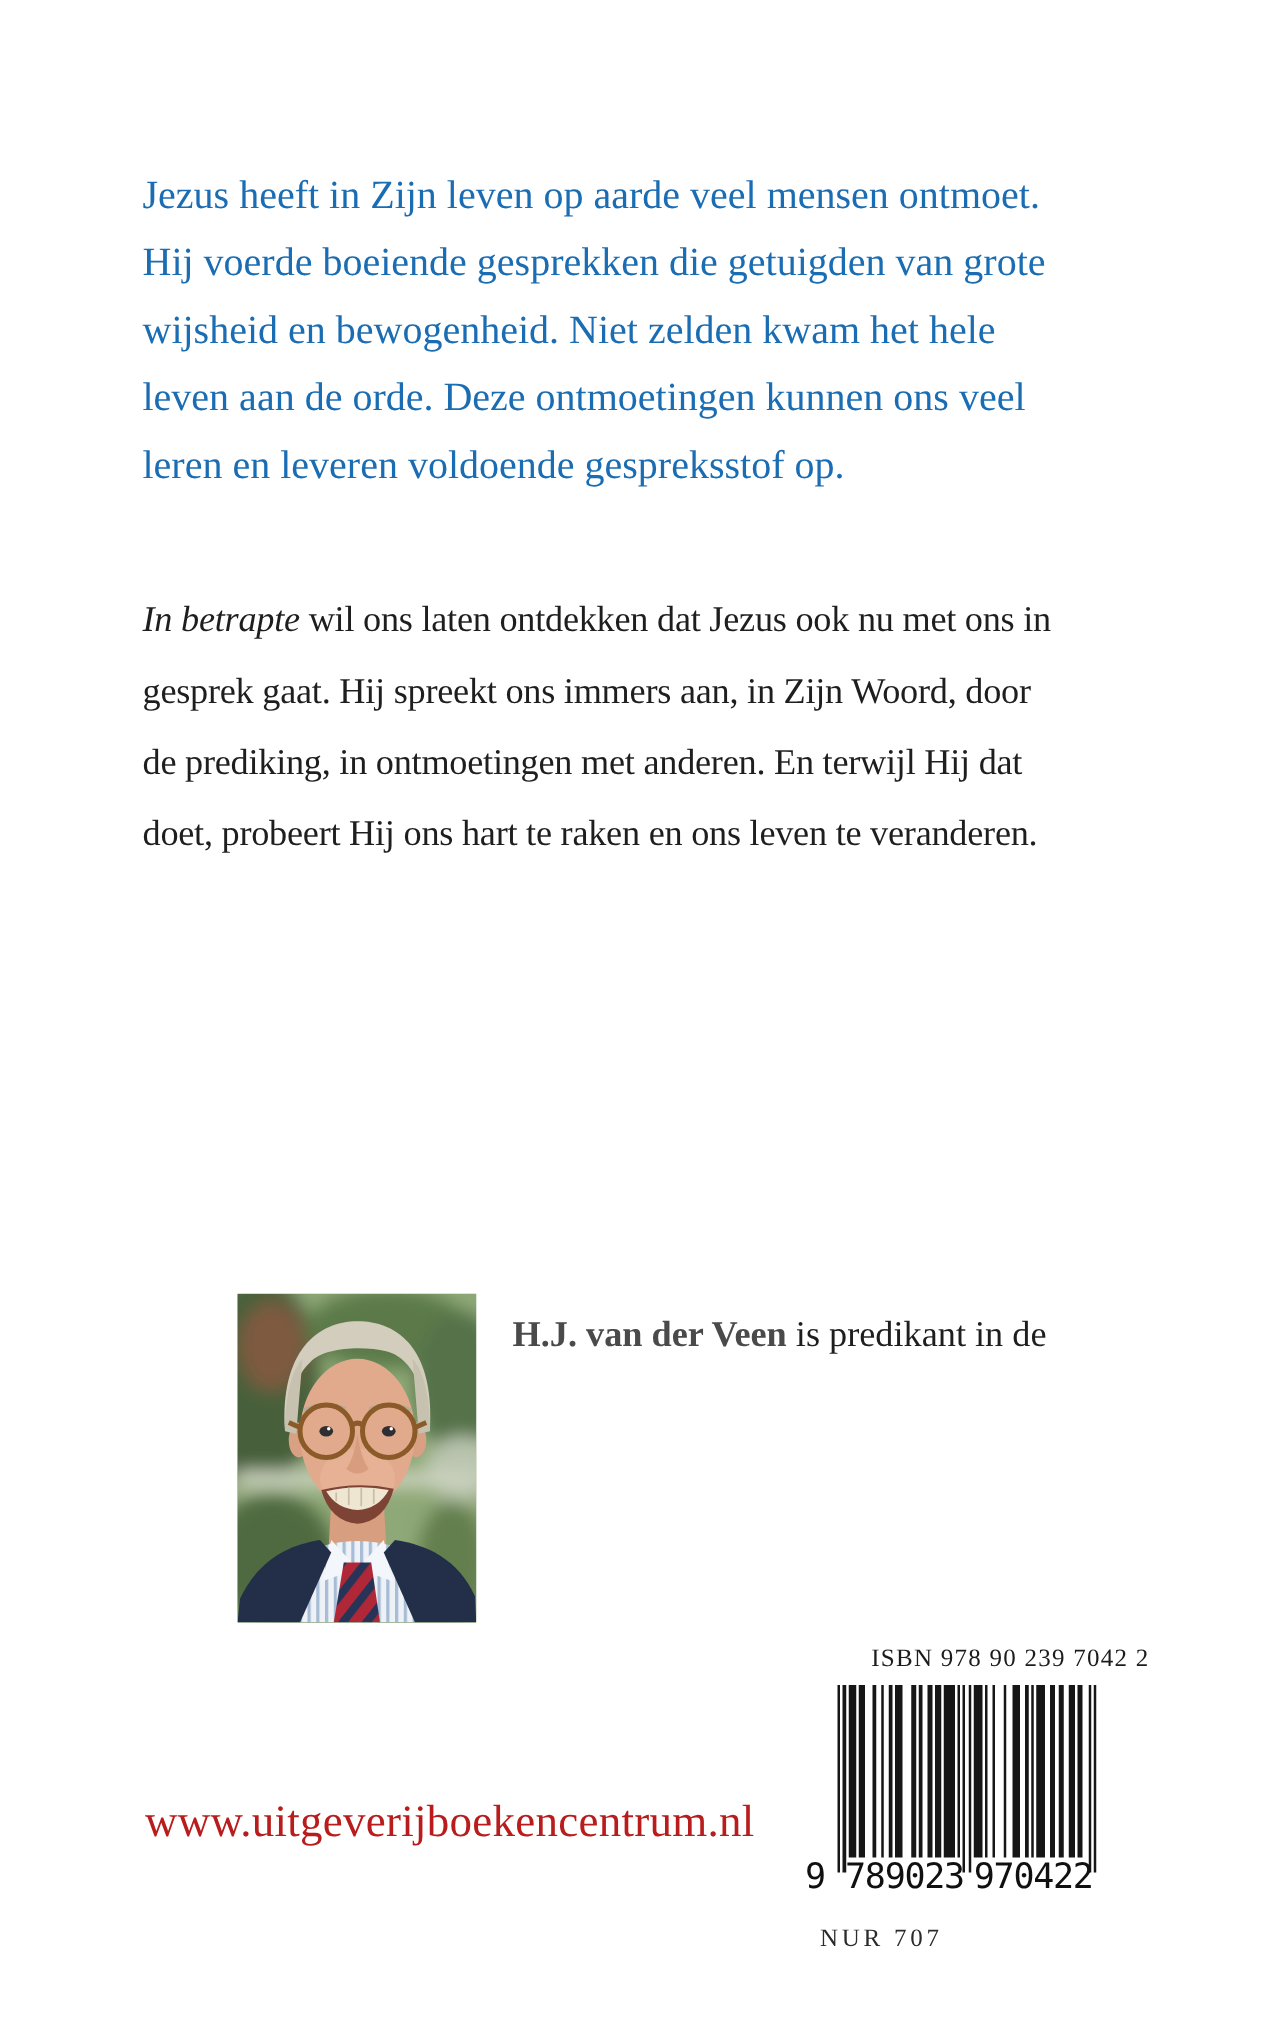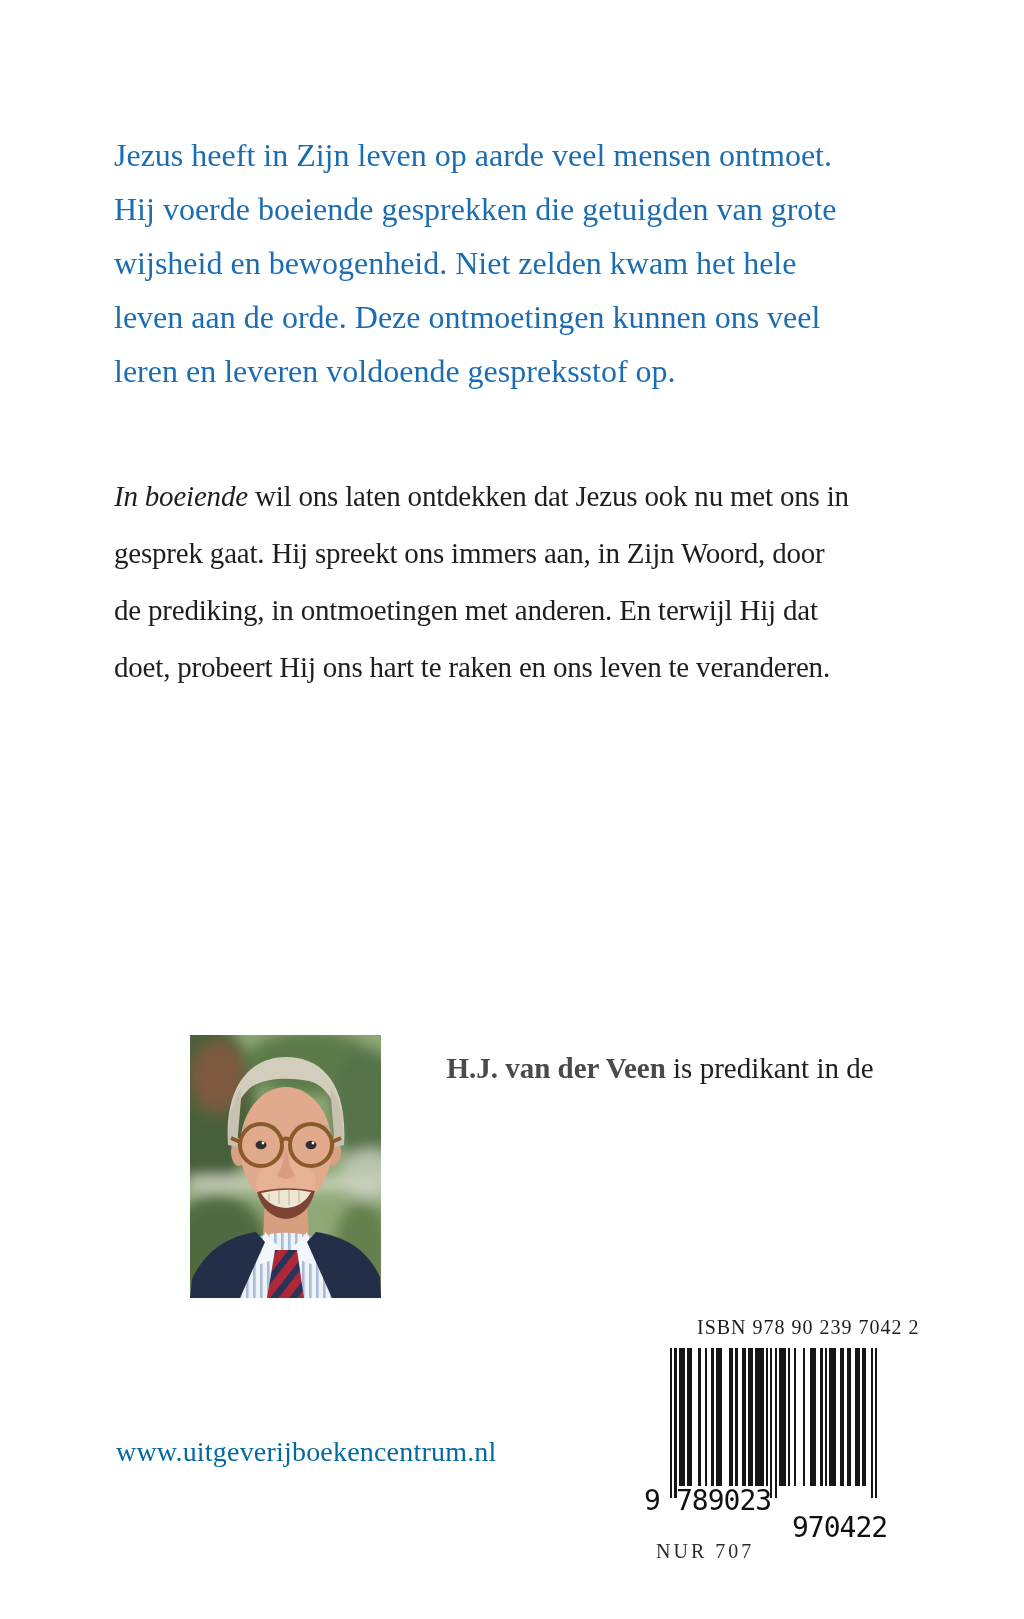--- a/index.html
+++ b/index.html
@@ -27,63 +27,63 @@
 
   
   .photo{
     position:absolute;left:190px;top:1035px;width:191px;height:263px;
     overflow:hidden;background:#7d976a;
   }
   .author-text{
     position:absolute;left:410px;top:1040px;width:500px;
     font-size:29px;line-height:57px;color:#1e1e1e;
   }
-  .author-text .aline{white-space:nowrap;text-align:center;}
+  .author-text .aline{white-space:nowrap;}
   .bold-name{font-weight:bold;color:#4a4a4a;}
 
   
   .isbn-label{
     position:absolute;left:655px;top:1316px;
     font-size:20px;letter-spacing:1px;color:#1c1c1c;margin-left:42px;
   }
   .barcode{position:absolute;left:670px;top:1348px;width:208px;height:170px;}
   .bars{position:absolute;left:0;top:0;width:208px;height:150px;}
   .bar{position:absolute;top:0;height:138px;background:#161616;}
   .bar.guard{height:150px;}
   .bdigit{
     position:absolute;top:138px;height:30px;
     font-family:"DejaVu Sans Mono",monospace;
     font-size:28px;letter-spacing:-1px;color:#101010;line-height:30px;
   }
   .d-first{left:-26px;width:24px;text-align:left;}
   .d-left{left:6px;width:92px;text-align:right;}
-  .d-right{left:122px;width:92px;text-align:center;margin-top:27px;}
+  .d-right{left:109px;width:92px;text-align:center;}
   .nur{
     position:absolute;left:656px;top:1508px;
     font-size:20px;letter-spacing:3px;color:#2b2b2b;margin-top:32px;
   }
 
   
   .website{
     position:absolute;left:116px;top:1436px;
-    font-size:28px;color:#0369a1;letter-spacing:0.2px;
+    font-size:36px;color:#b91c1c;letter-spacing:0.2px;
   }
 </style>
 </head>
 <body>
 
 <div class="page">
 
   <p class="intro">Jezus heeft in Zijn leven op aarde veel mensen ontmoet.
 Hij voerde boeiende gesprekken die getuigden van grote
 wijsheid en bewogenheid. Niet zelden kwam het hele
 leven aan de orde. Deze ontmoetingen kunnen ons veel
 leren en leveren voldoende gespreksstof op.</p>
 
-  <p class="desc"><span class="italic">In boeiende</span><span> wil ons laten ontdekken dat Jezus ook nu met ons in
+  <p class="desc"><span class="italic">In betrapte</span><span> wil ons laten ontdekken dat Jezus ook nu met ons in
 gesprek gaat. Hij spreekt ons immers aan, in Zijn Woord, door
 de prediking, in ontmoetingen met anderen. En terwijl Hij dat
 doet, probeert Hij ons hart te raken en ons leven te veranderen.</span></p>
 
   <div class="photo">
     <svg width="191" height="263" viewBox="0 0 191 263" xmlns="http://www.w3.org/2000/svg">
       <defs>
         <filter id="pblur" x="-30%" y="-30%" width="160%" height="160%">
             <feGaussianBlur stdDeviation="7"></feGaussianBlur>
           </filter>

